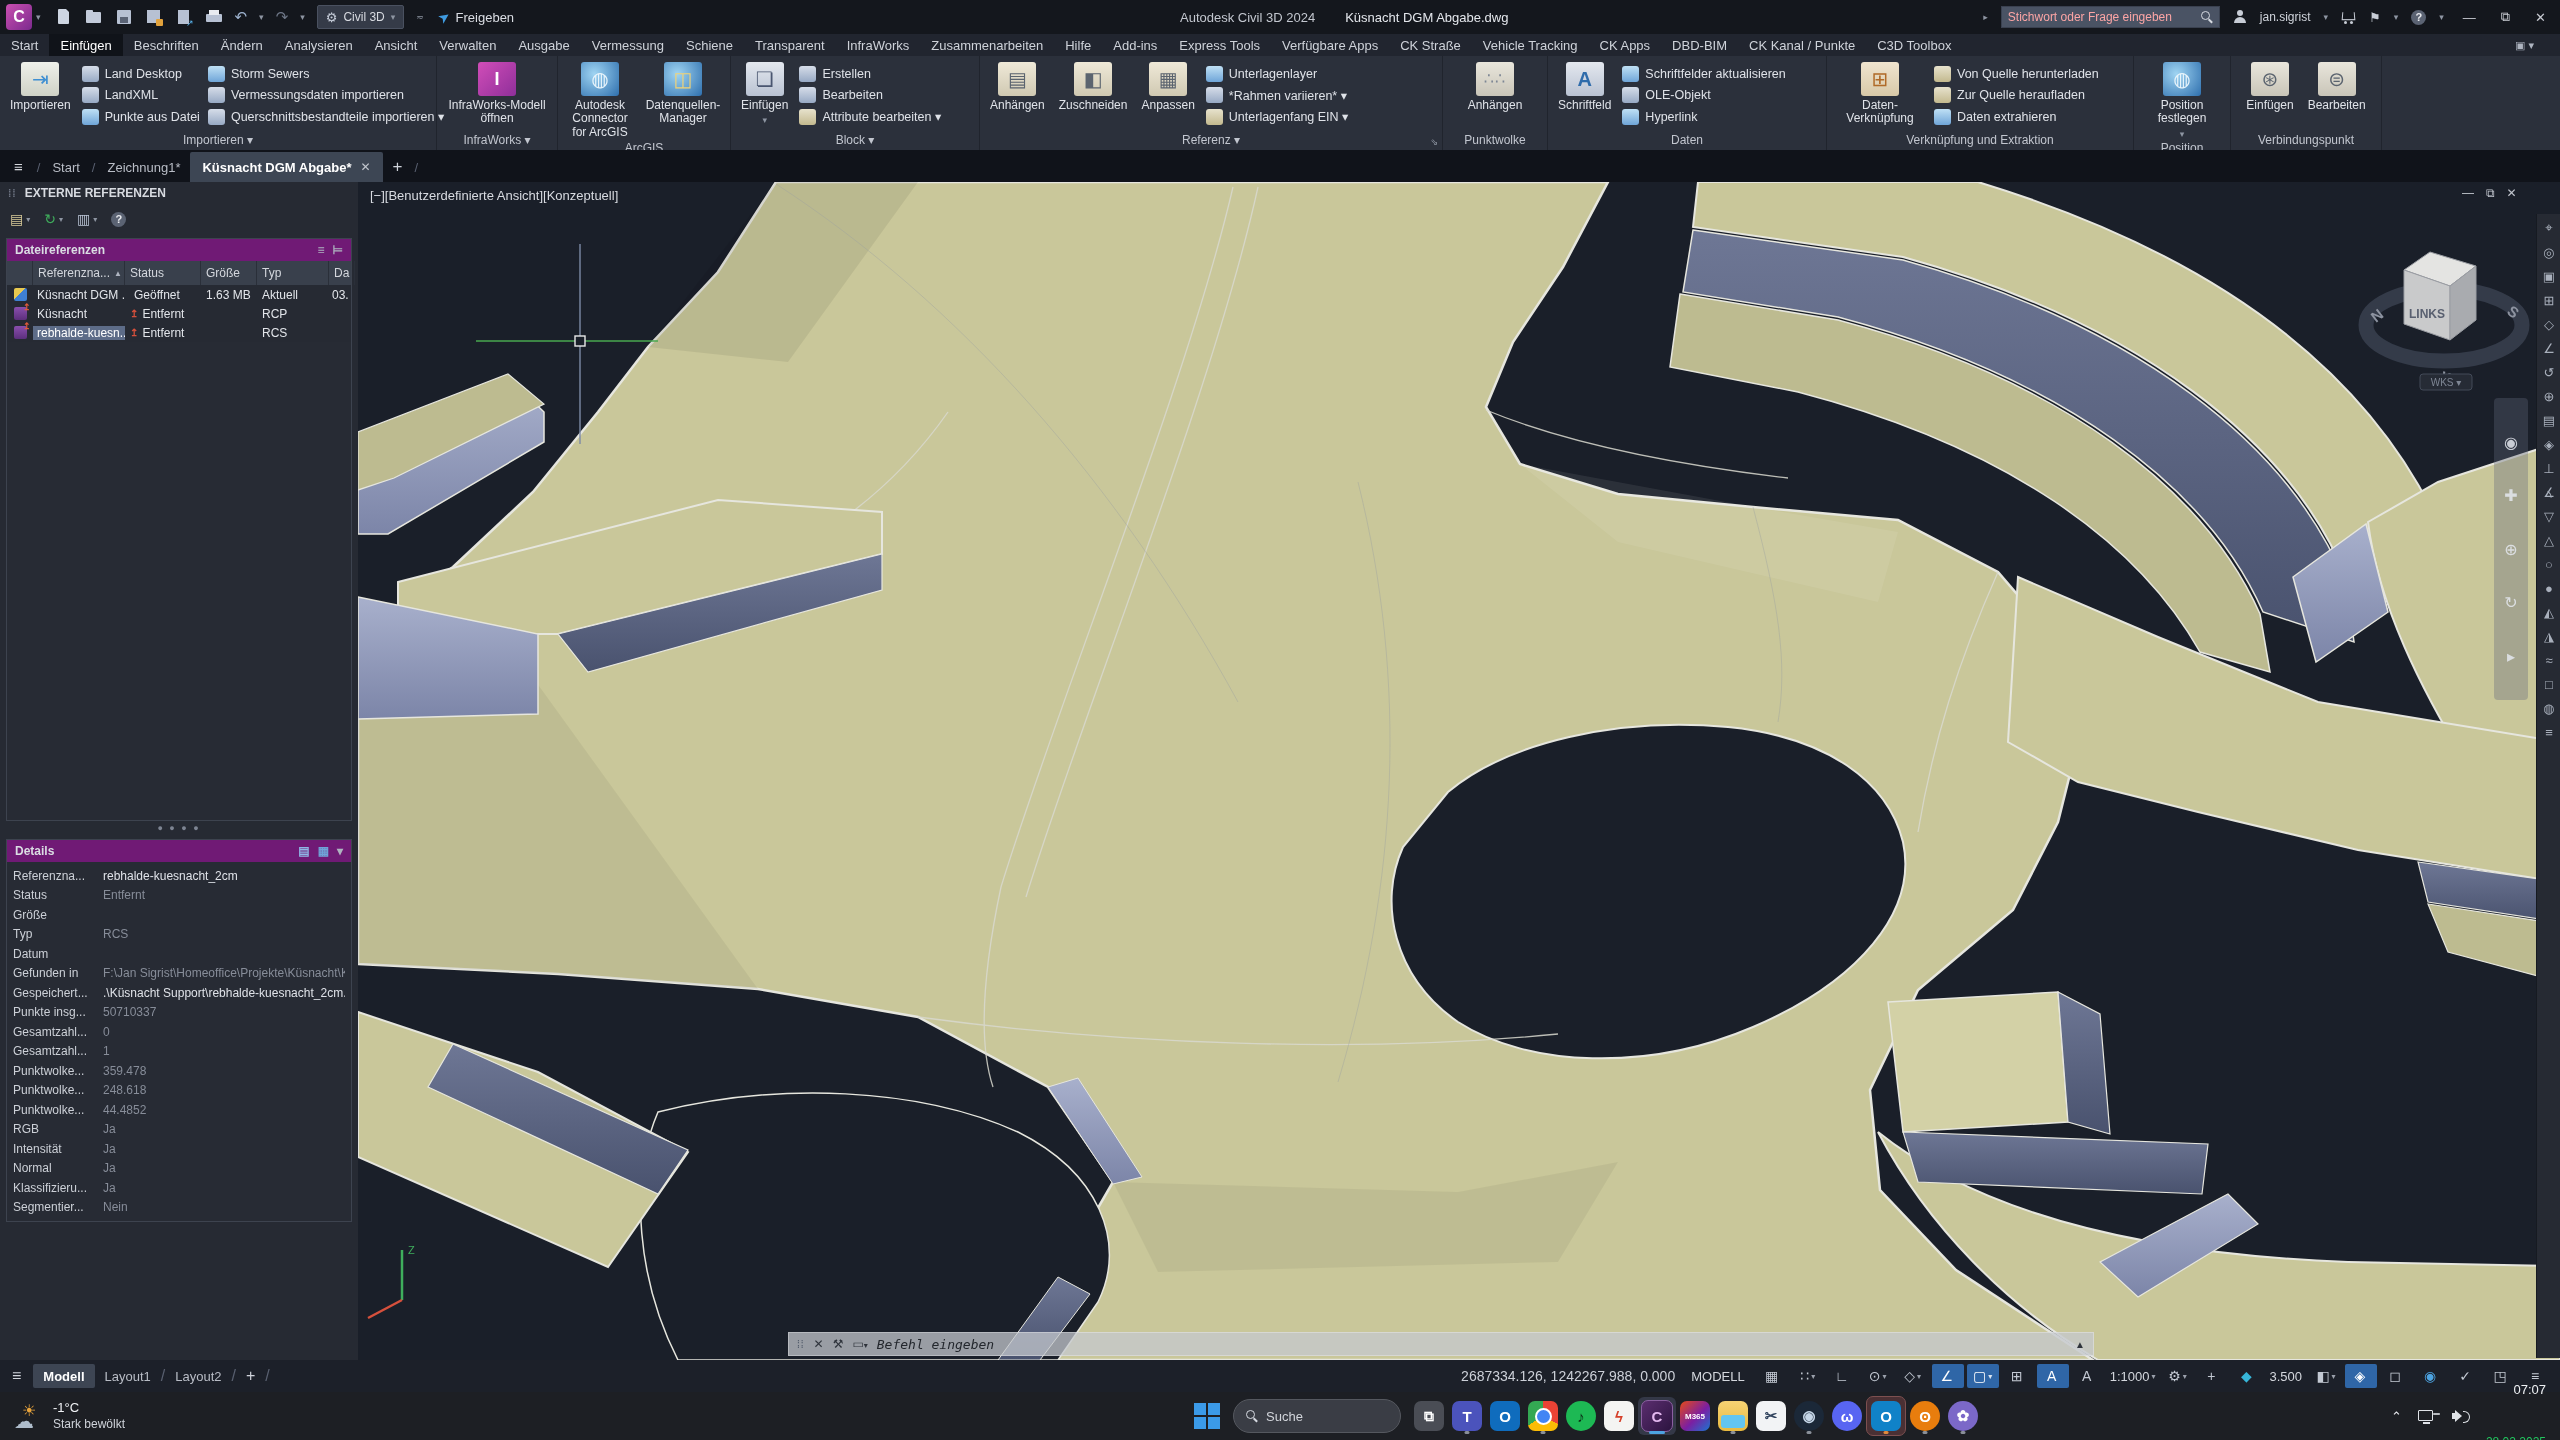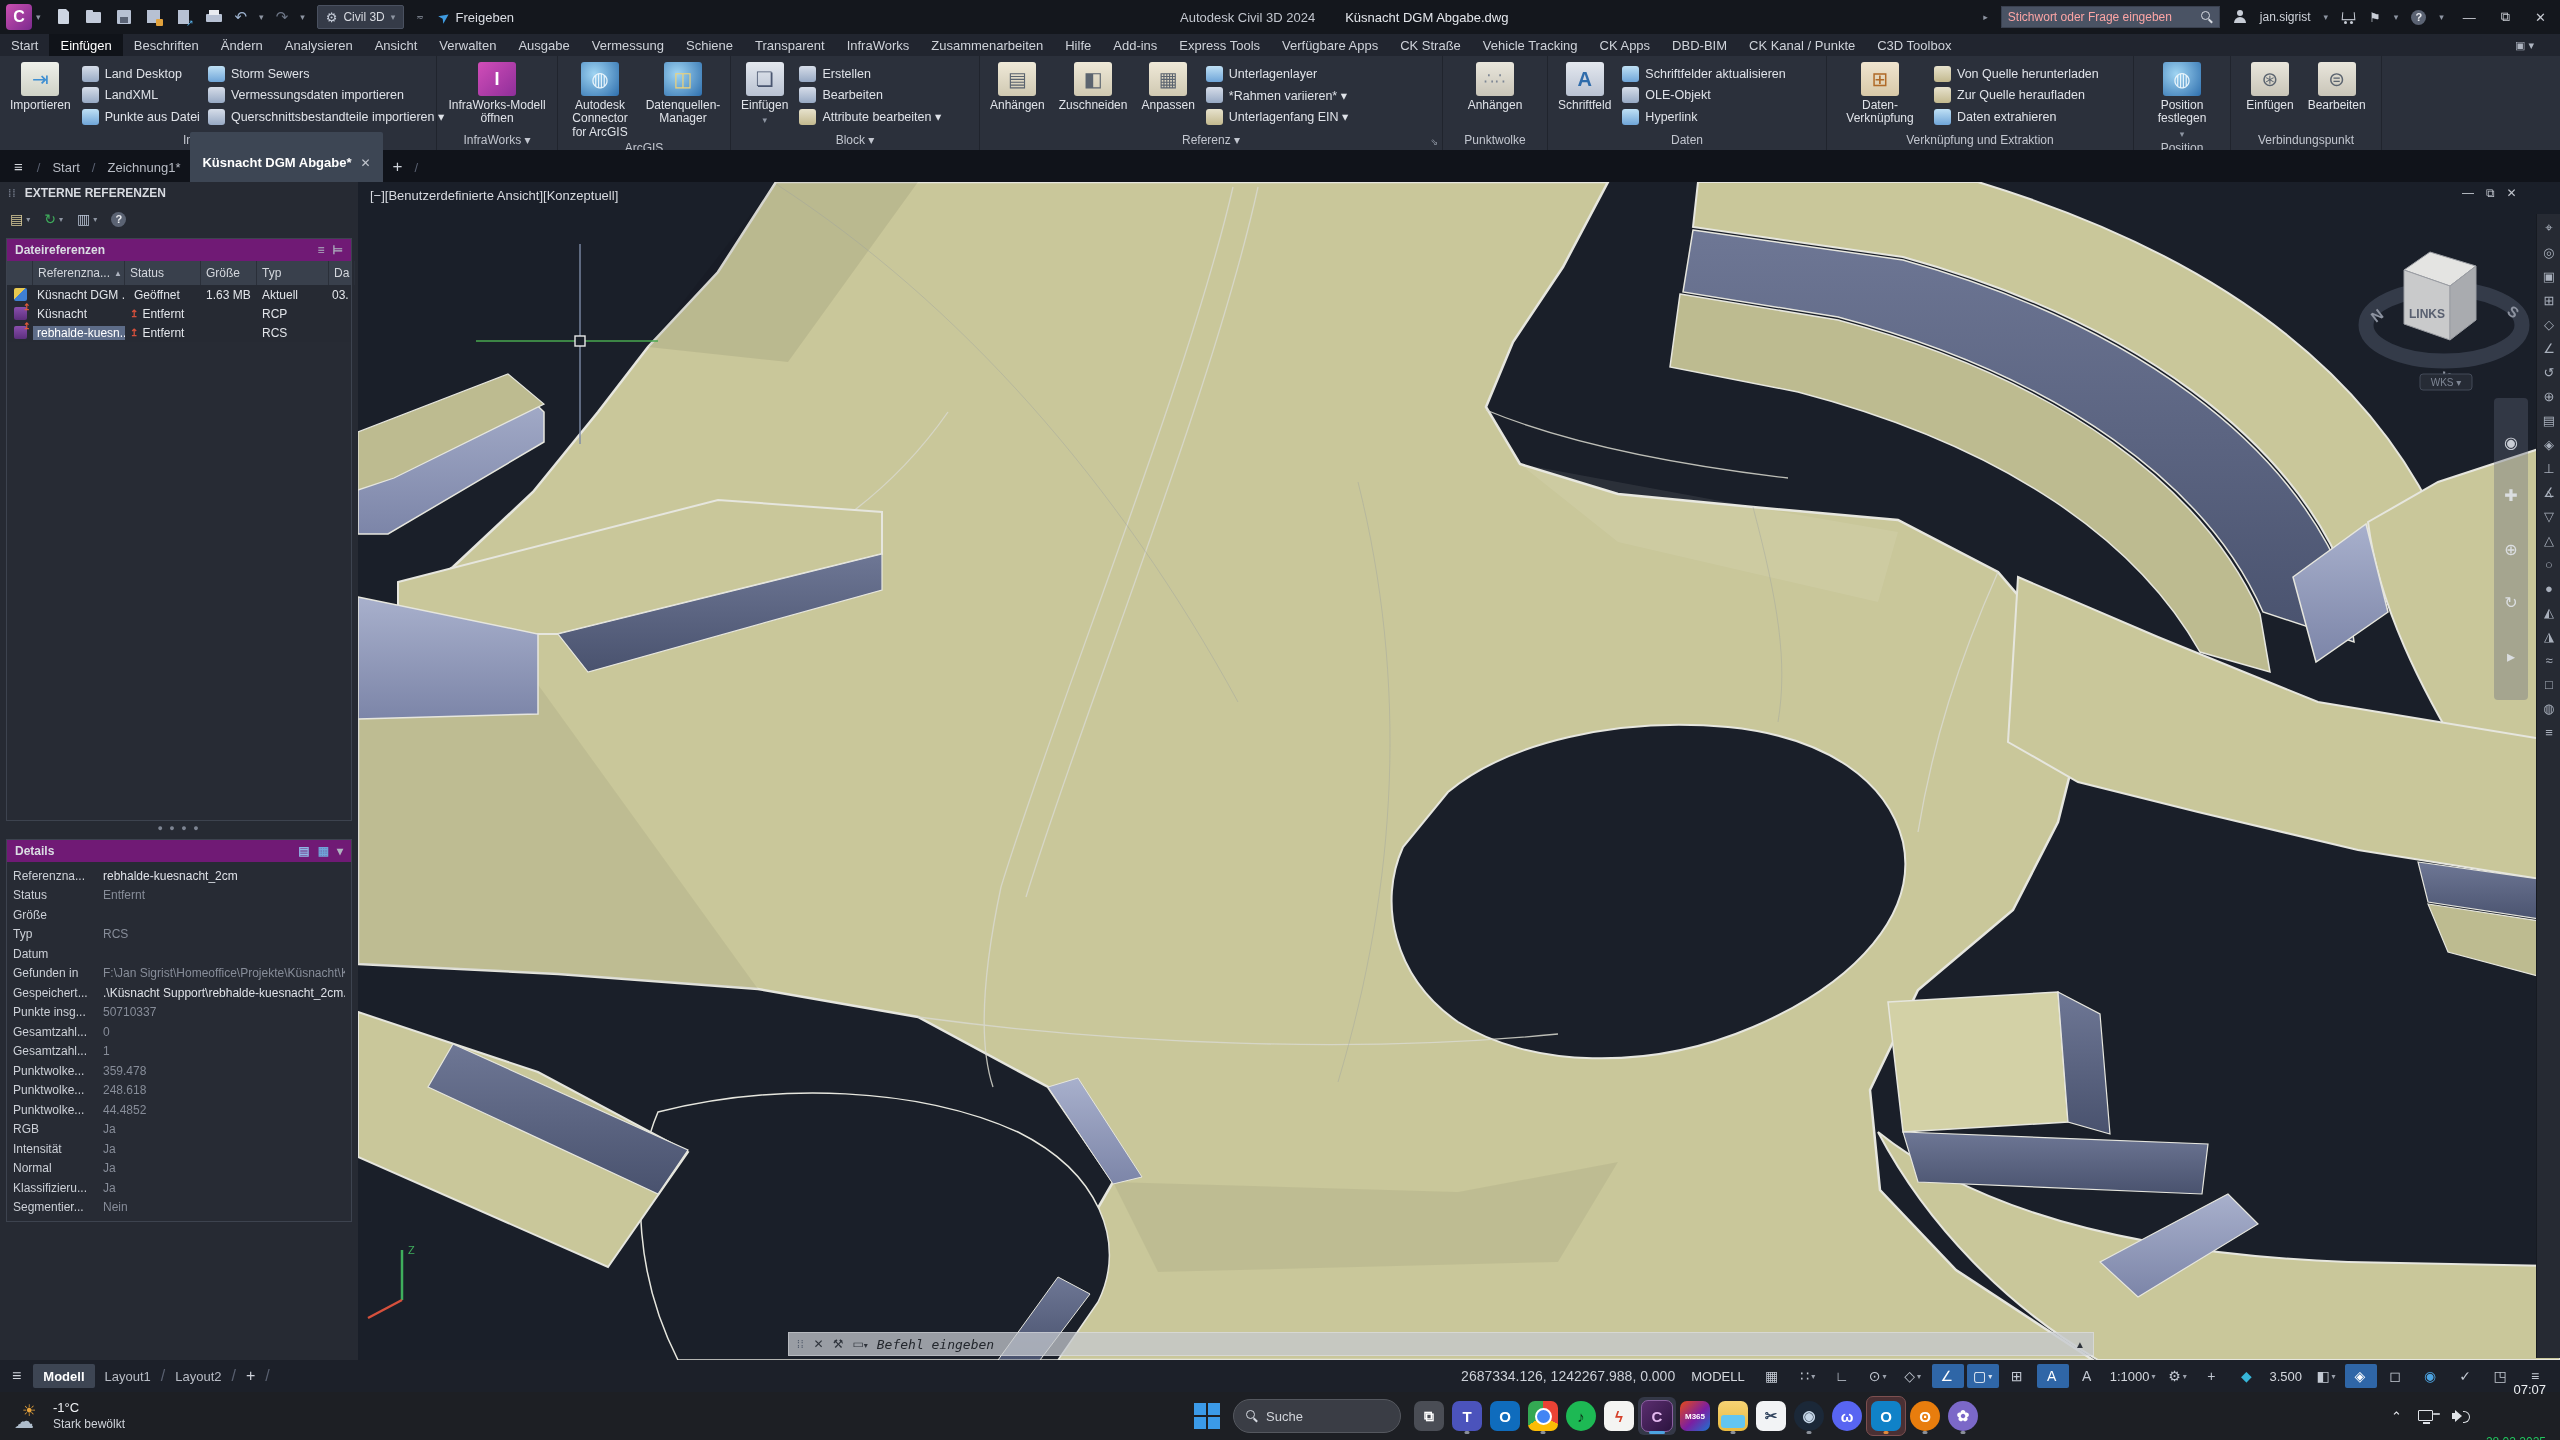--- a/index.html
+++ b/index.html
@@ -80,21 +80,21 @@
   .bic.b-field{background:linear-gradient(#e4e8ef,#b9c2d2);color:#2f6cab;font-weight:bold;}
   .bic.b-link{background:linear-gradient(#f0e4cf,#d8c9a8);color:#b06a28;}
   .bic.b-cp{background:linear-gradient(#e9e6dc,#c9c5b8);color:#5b646f;}
   #ribbonfill{flex:1;}
 
   
   #filetabs{left:0;top:150px;width:2560px;height:32px;background:#10131a;display:flex;align-items:flex-end;font-size:13px;color:#b9bdc6;}
   .ft-menu{padding:0 12px 7px 14px;font-size:15px;color:#d4d7dd;}
   .fslash{color:#596070;padding:0 2px 7px 2px;}
   .ftab{padding:0 10px 7px 10px;}
-  .ftab.active{background:#3d4654;color:#fff;font-weight:bold;height:26px;display:flex;align-items:flex-end;gap:9px;padding:12px 12px;border-radius:2px 2px 0 0;}
+  .ftab.active{background:#3d4654;color:#fff;font-weight:bold;height:26px;display:flex;align-items:center;gap:9px;padding:2px 12px;border-radius:2px 2px 0 0;}
   .ftab.active .x{font-weight:normal;color:#c3c7cf;font-size:12px;}
   .ft-plus{padding:0 10px 5px 10px;font-size:17px;color:#cfd3da;}
 
   
   #palette{left:0;top:182px;width:358px;height:1178px;background:#262a33;border-right:1px solid #12151b;}
   .pal-head{height:22px;display:flex;align-items:center;gap:8px;padding:0 8px;font-size:12px;font-weight:bold;color:#d8dbe1;}
   .gripdots{color:#6d7482;font-size:10px;letter-spacing:1px;}
   .pal-tools{height:30px;display:flex;align-items:center;gap:14px;padding:0 10px;}
   .pt{display:flex;align-items:center;gap:3px;color:#c9cfd9;font-size:14px;}
   .pt .ddv{font-size:8px;}

